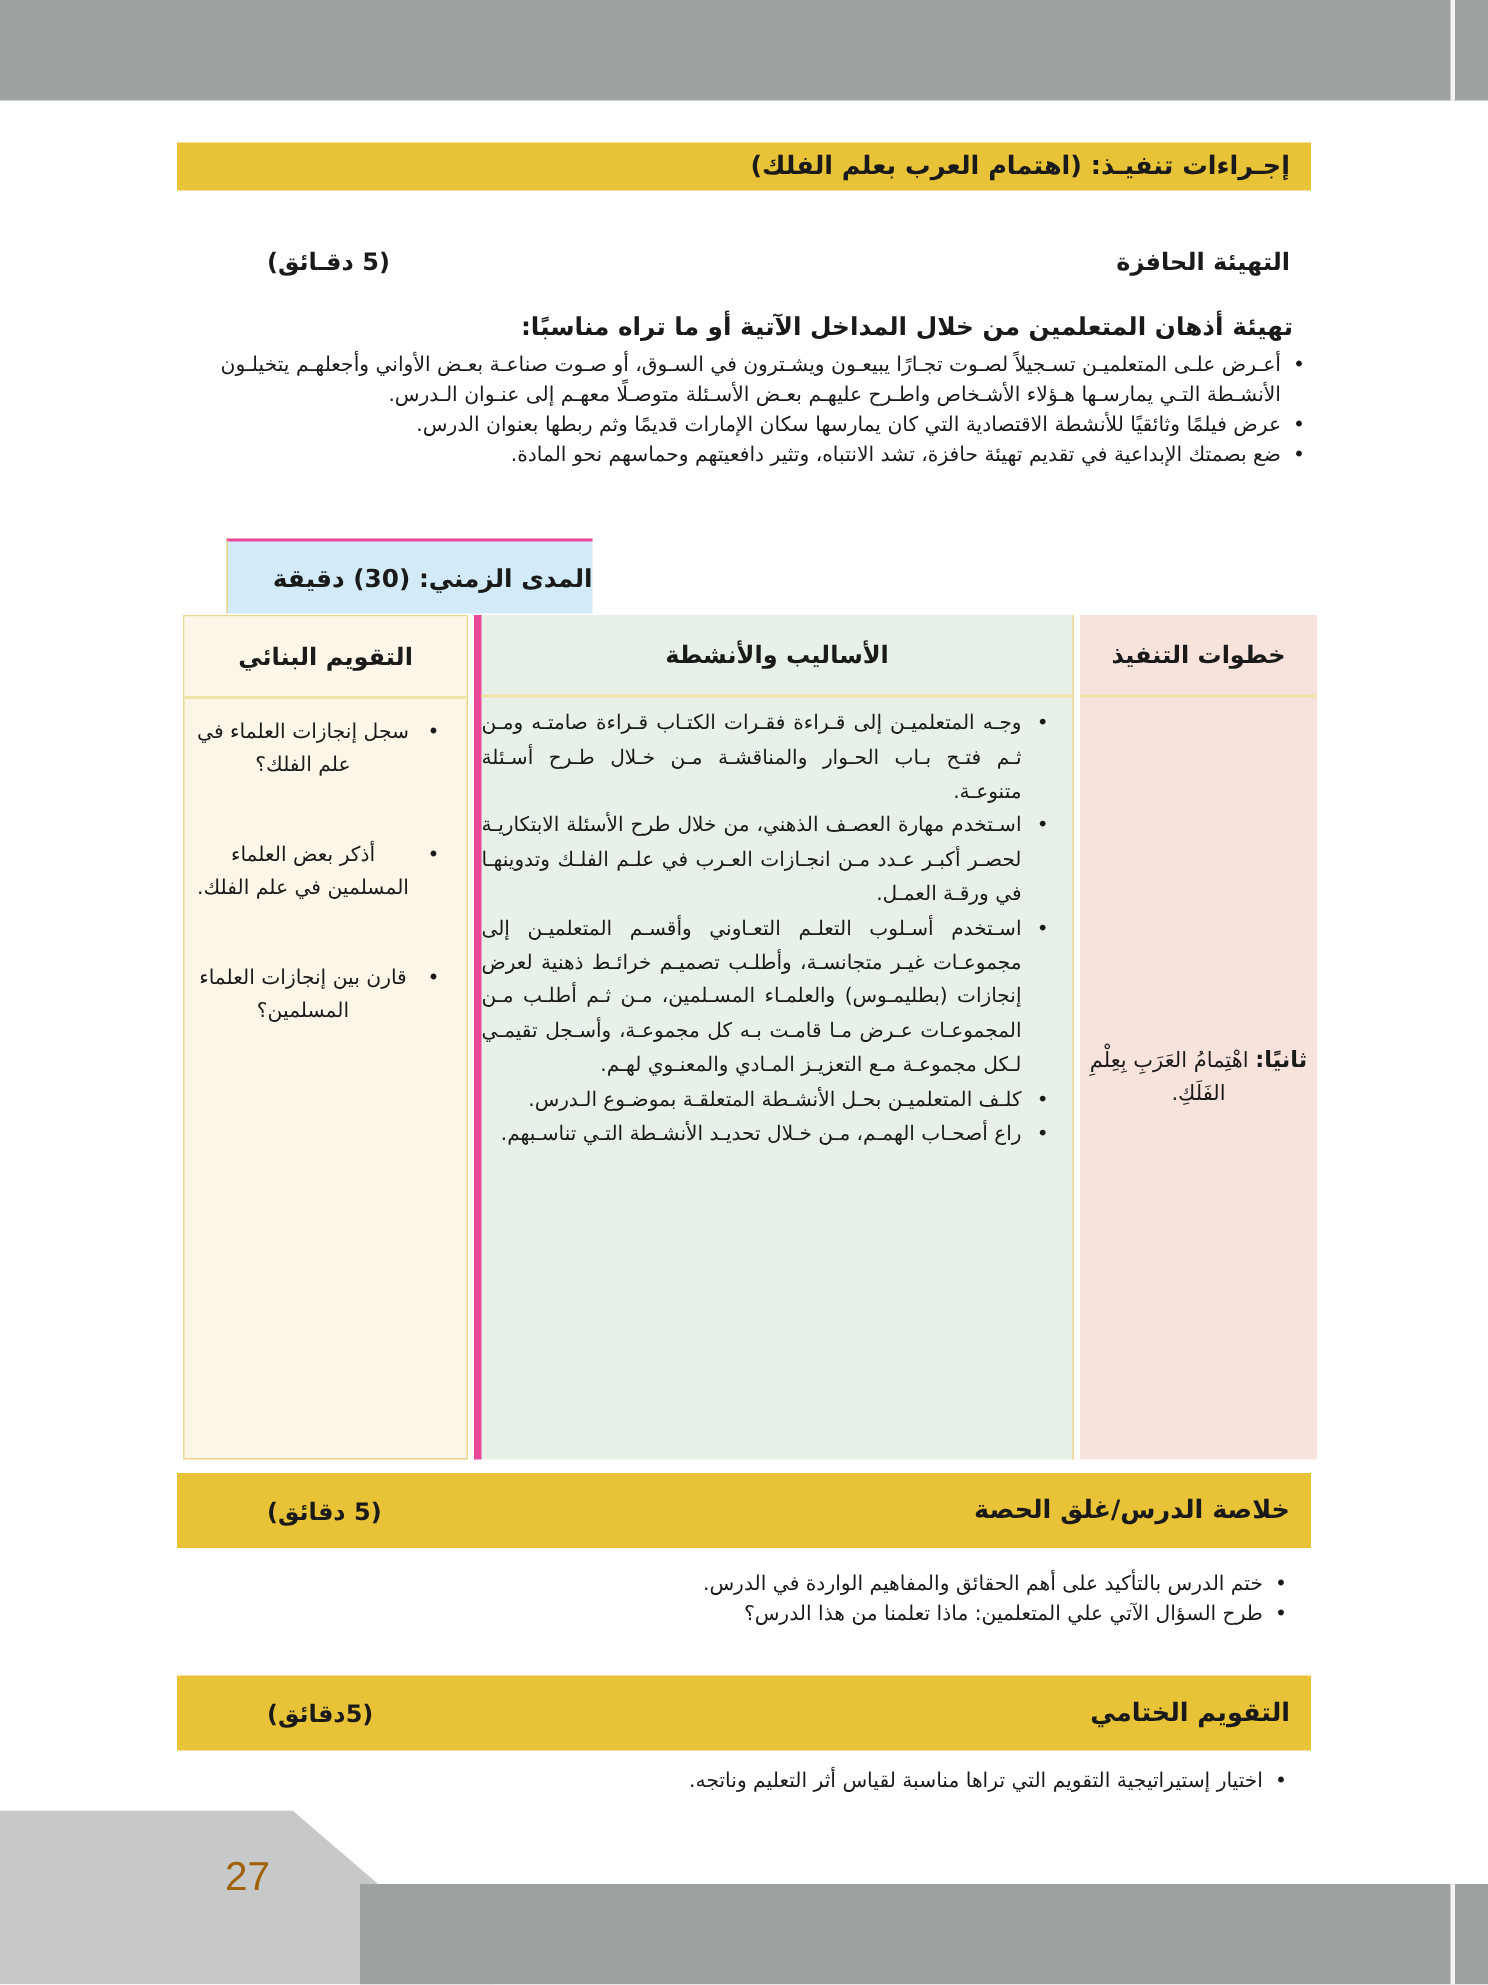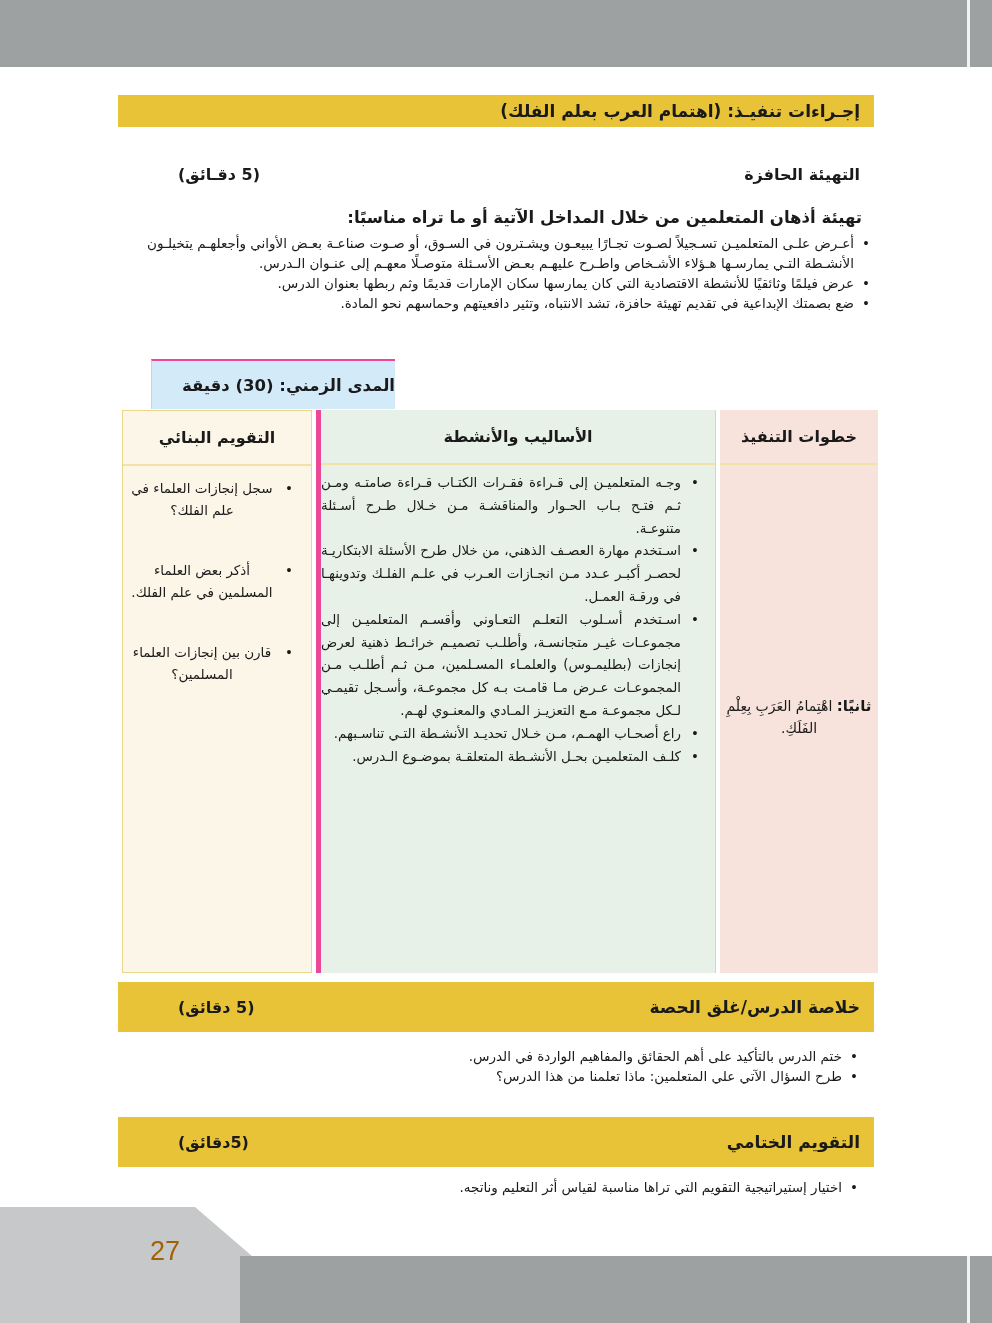--- a/index.html
+++ b/index.html
@@ -90,22 +90,22 @@
       <li>قارن بين إنجازات العلماء المسلمين؟</li>
     </ul>
   </div>
 
   <div class="col col-acts">
     <div class="head">الأساليب والأنشطة</div>
     <ul class="acts-list">
       <li>وجـه المتعلميـن إلى قـراءة فقـرات الكتـاب قـراءة صامتـه ومـن ثـم فتـح بـاب الحـوار والمناقشـة مـن خـلال طـرح أسـئلة متنوعـة.</li>
       <li>اسـتخدم مهارة العصـف الذهني، من خلال طرح الأسئلة الابتكاريـة لحصـر أكبـر عـدد مـن انجـازات العـرب في علـم الفلـك وتدوينهـا في ورقـة العمـل.</li>
       <li>اسـتخدم أسـلوب التعلـم التعـاوني وأقسـم المتعلميـن إلى مجموعـات غيـر متجانسـة، وأطلـب تصميـم خرائـط ذهنية لعرض إنجازات (بطليمـوس) والعلمـاء المسـلمين، مـن ثـم أطلـب مـن المجموعـات عـرض مـا قامـت بـه كل مجموعـة، وأسـجل تقيمـي لـكل مجموعـة مـع التعزيـز المـادي والمعنـوي لهـم.</li>
+      <li>كلـف المتعلميـن بحـل الأنشـطة المتعلقـة بموضـوع الـدرس.</li>
       <li>راع أصحـاب الهمـم، مـن خـلال تحديـد الأنشـطة التـي تناسـبهم.</li>
-      <li>كلـف المتعلميـن بحـل الأنشـطة المتعلقـة بموضـوع الـدرس.</li>
     </ul>
   </div>
 
   <div class="col col-steps">
     <div class="head">خطوات التنفيذ</div>
     <div class="step-label">
       <b>ثانيًا:</b>
       <span>اهْتِمامُ العَرَبِ بِعِلْمِ الفَلَكِ.</span>
     </div>
   </div>

